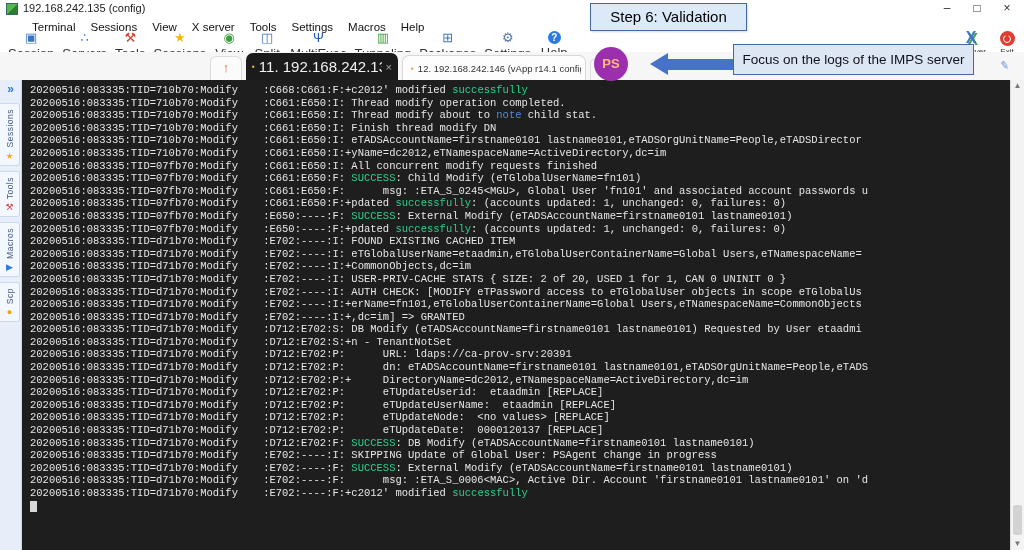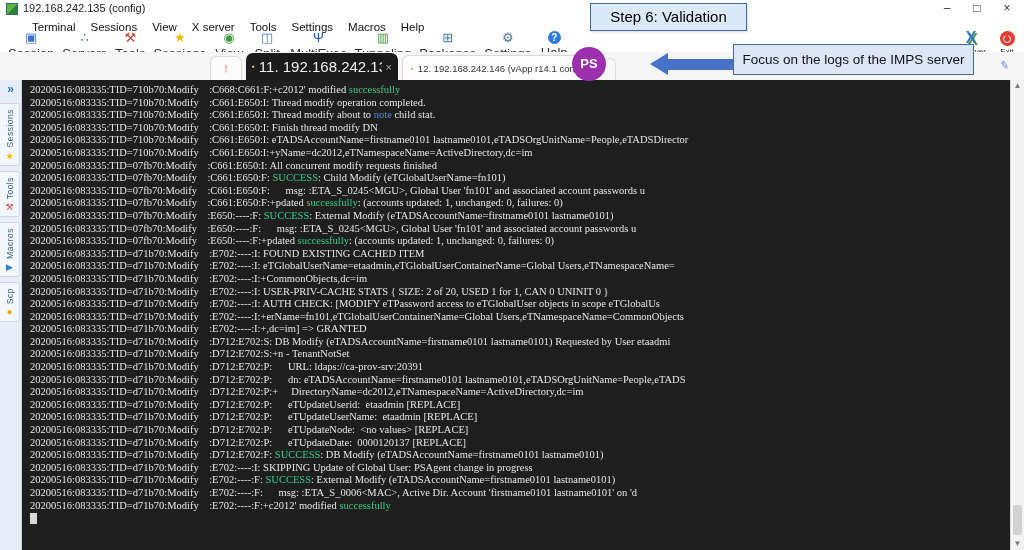--- a/index.html
+++ b/index.html
@@ -48,40 +48,40 @@
   .tab-stub span{font-size:9px;color:#999;line-height:20px;}
 
   
   .sidebar{position:absolute;left:0;top:80px;width:22px;height:470px;background:#e7eef9;border-right:1px solid #c8d4e8;box-sizing:border-box;}
   .side-expander{display:block;text-align:center;font-size:12px;font-weight:bold;color:#2a7ae2;height:18px;line-height:18px;}
   .side-tab{display:flex;flex-direction:column;align-items:center;margin:5px 1px 0 0;padding:5px 0 4px 0;background:#f3f8ff;border:1px solid #ccd9ec;border-left:none;border-radius:0 3px 3px 0;}
   .side-label{writing-mode:vertical-rl;transform:rotate(180deg);font-size:8.5px;color:#43597c;letter-spacing:0.5px;}
   .side-icon{font-size:9px;margin-top:3px;line-height:10px;}
 
   
-  .terminal{position:absolute;left:22px;top:80px;width:988px;height:470px;background:#1e1e1e;padding:4px 0 0 8px;box-sizing:border-box;font-family:Liberation Serif, serif;font-size:10.5px;}
+  .terminal{position:absolute;left:22px;top:80px;width:988px;height:470px;background:#1e1e1e;padding:4px 0 0 8px;box-sizing:border-box;font-family:Liberation Mono, monospace;font-size:10.5px;}
   .term-line{height:12.6px;line-height:12.6px;white-space:pre;}
   .seg-w{color:#e6e6e6;}
   .seg-g{color:#2fce8b;}
   .seg-b{color:#4e8cd9;}
   .cursor{width:7px;height:11px;background:#d8d8d8;margin-top:1px;}
 
   
   .vscroll{position:absolute;left:1010px;top:80px;width:14px;height:470px;background:#f3f3f3;border-left:1px solid #dcdcdc;box-sizing:border-box;}
   .vs-arrow{position:absolute;left:0;width:13px;height:12px;text-align:center;font-size:8px;color:#777;line-height:12px;}
   .vs-up{top:0;}
   .vs-down{bottom:0;}
   .vs-thumb{position:absolute;left:2px;top:425px;width:9px;height:30px;background:#d2d2d2;border-radius:2px;}
 
   
   .banner{position:absolute;left:590px;top:3px;width:157px;height:28px;background:#dce9f8;border:1px solid #44699d;box-sizing:border-box;text-align:center;line-height:26px;font-size:15px;color:#000;z-index:60;box-shadow:1px 1px 2px rgba(0,0,0,0.15);}
   .callout{position:absolute;left:733px;top:44px;width:241px;height:31px;background:#dde7f3;border:1px solid #44699d;box-sizing:border-box;text-align:center;line-height:29px;font-size:13.5px;color:#101020;z-index:60;}
   .arrow-shaft{position:absolute;left:667px;top:59px;width:66px;height:11px;background:#4673c8;z-index:55;}
   .arrow-head{position:absolute;left:650px;top:53px;width:0;height:0;border-top:11.5px solid transparent;border-bottom:11.5px solid transparent;border-right:18px solid #4673c8;z-index:55;}
-  .avatar{position:absolute;left:572px;top:47px;width:34px;height:34px;border-radius:50%;background:#9b2fae;color:#ffffff;font-weight:bold;font-size:13px;text-align:center;line-height:34px;z-index:58;}
+  .avatar{position:absolute;left:594px;top:47px;width:34px;height:34px;border-radius:50%;background:#9b2fae;color:#fdba74;font-weight:bold;font-size:13px;text-align:center;line-height:34px;z-index:58;}
   .pen-icon{position:absolute;left:1000px;top:59px;font-size:11px;color:#6b8fd8;z-index:40;transform:rotate(10deg);}
 </style>
 </head>
 <body>
 
 <div class="app">
 
   <div class="titlebar">
     <span class="appicon"></span>
     <span class="apptitle">192.168.242.135 (config)</span>
@@ -196,21 +196,20 @@
       <div class="term-line"><span class="seg-w">20200516:083335:TID=710b70:Modify    :C661:E650:I: Thread modify operation completed.</span></div>
       <div class="term-line"><span class="seg-w">20200516:083335:TID=710b70:Modify    :C661:E650:I: Thread modify about to </span><span class="seg-b">note</span><span class="seg-w"> child stat.</span></div>
       <div class="term-line"><span class="seg-w">20200516:083335:TID=710b70:Modify    :C661:E650:I: Finish thread modify DN</span></div>
       <div class="term-line"><span class="seg-w">20200516:083335:TID=710b70:Modify    :C661:E650:I: eTADSAccountName=firstname0101 lastname0101,eTADSOrgUnitName=People,eTADSDirector</span></div>
       <div class="term-line"><span class="seg-w">20200516:083335:TID=710b70:Modify    :C661:E650:I:+yName=dc2012,eTNamespaceName=ActiveDirectory,dc=im</span></div>
       <div class="term-line"><span class="seg-w">20200516:083335:TID=07fb70:Modify    :C661:E650:I: All concurrent modify requests finished</span></div>
       <div class="term-line"><span class="seg-w">20200516:083335:TID=07fb70:Modify    :C661:E650:F: </span><span class="seg-g">SUCCESS</span><span class="seg-w">: Child Modify (eTGlobalUserName=fn101)</span></div>
       <div class="term-line"><span class="seg-w">20200516:083335:TID=07fb70:Modify    :C661:E650:F:      msg: :ETA_S_0245&lt;MGU&gt;, Global User 'fn101' and associated account passwords u</span></div>
       <div class="term-line"><span class="seg-w">20200516:083335:TID=07fb70:Modify    :C661:E650:F:+pdated </span><span class="seg-g">successfully</span><span class="seg-w">: (accounts updated: 1, unchanged: 0, failures: 0)</span></div>
       <div class="term-line"><span class="seg-w">20200516:083335:TID=07fb70:Modify    :E650:----:F: </span><span class="seg-g">SUCCESS</span><span class="seg-w">: External Modify (eTADSAccountName=firstname0101 lastname0101)</span></div>
-      <div class="term-line"><span class="seg-w">20200516:083335:TID=07fb70:Modify    :E650:----:F:      msg: :ETA_S_0245&lt;MGU&gt;, Global User 'fn101' and associated account passwords u</span></div>
       <div class="term-line"><span class="seg-w">20200516:083335:TID=07fb70:Modify    :E650:----:F:+pdated </span><span class="seg-g">successfully</span><span class="seg-w">: (accounts updated: 1, unchanged: 0, failures: 0)</span></div>
       <div class="term-line"><span class="seg-w">20200516:083335:TID=d71b70:Modify    :E702:----:I: FOUND EXISTING CACHED ITEM</span></div>
       <div class="term-line"><span class="seg-w">20200516:083335:TID=d71b70:Modify    :E702:----:I: eTGlobalUserName=etaadmin,eTGlobalUserContainerName=Global Users,eTNamespaceName=</span></div>
       <div class="term-line"><span class="seg-w">20200516:083335:TID=d71b70:Modify    :E702:----:I:+CommonObjects,dc=im</span></div>
       <div class="term-line"><span class="seg-w">20200516:083335:TID=d71b70:Modify    :E702:----:I: USER-PRIV-CACHE STATS { SIZE: 2 of 20, USED 1 for 1, CAN 0 UNINIT 0 }</span></div>
       <div class="term-line"><span class="seg-w">20200516:083335:TID=d71b70:Modify    :E702:----:I: AUTH CHECK: [MODIFY eTPassword access to eTGlobalUser objects in scope eTGlobalUs</span></div>
       <div class="term-line"><span class="seg-w">20200516:083335:TID=d71b70:Modify    :E702:----:I:+erName=fn101,eTGlobalUserContainerName=Global Users,eTNamespaceName=CommonObjects</span></div>
       <div class="term-line"><span class="seg-w">20200516:083335:TID=d71b70:Modify    :E702:----:I:+,dc=im] =&gt; GRANTED</span></div>
       <div class="term-line"><span class="seg-w">20200516:083335:TID=d71b70:Modify    :D712:E702:S: DB Modify (eTADSAccountName=firstname0101 lastname0101) Requested by User etaadmi</span></div>
       <div class="term-line"><span class="seg-w">20200516:083335:TID=d71b70:Modify    :D712:E702:S:+n - TenantNotSet</span></div>

